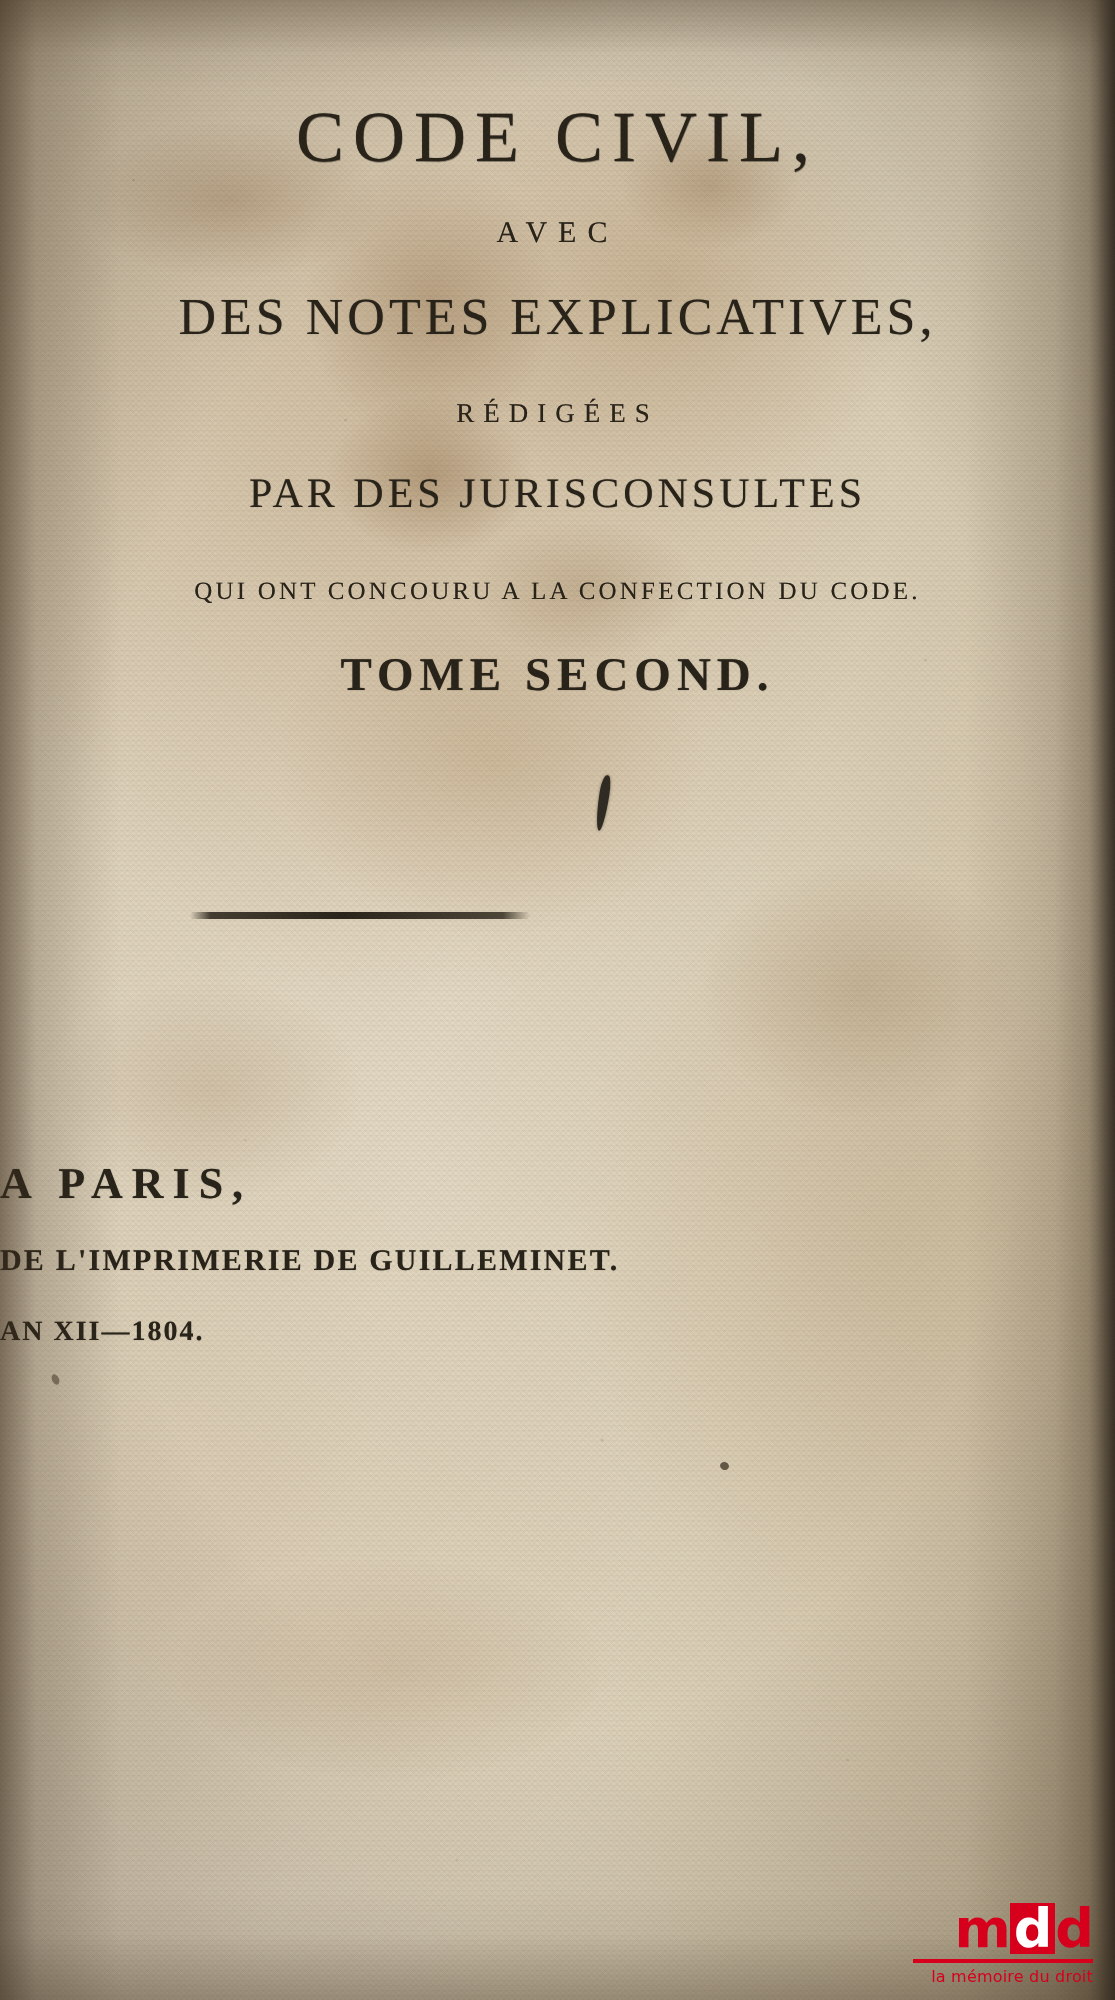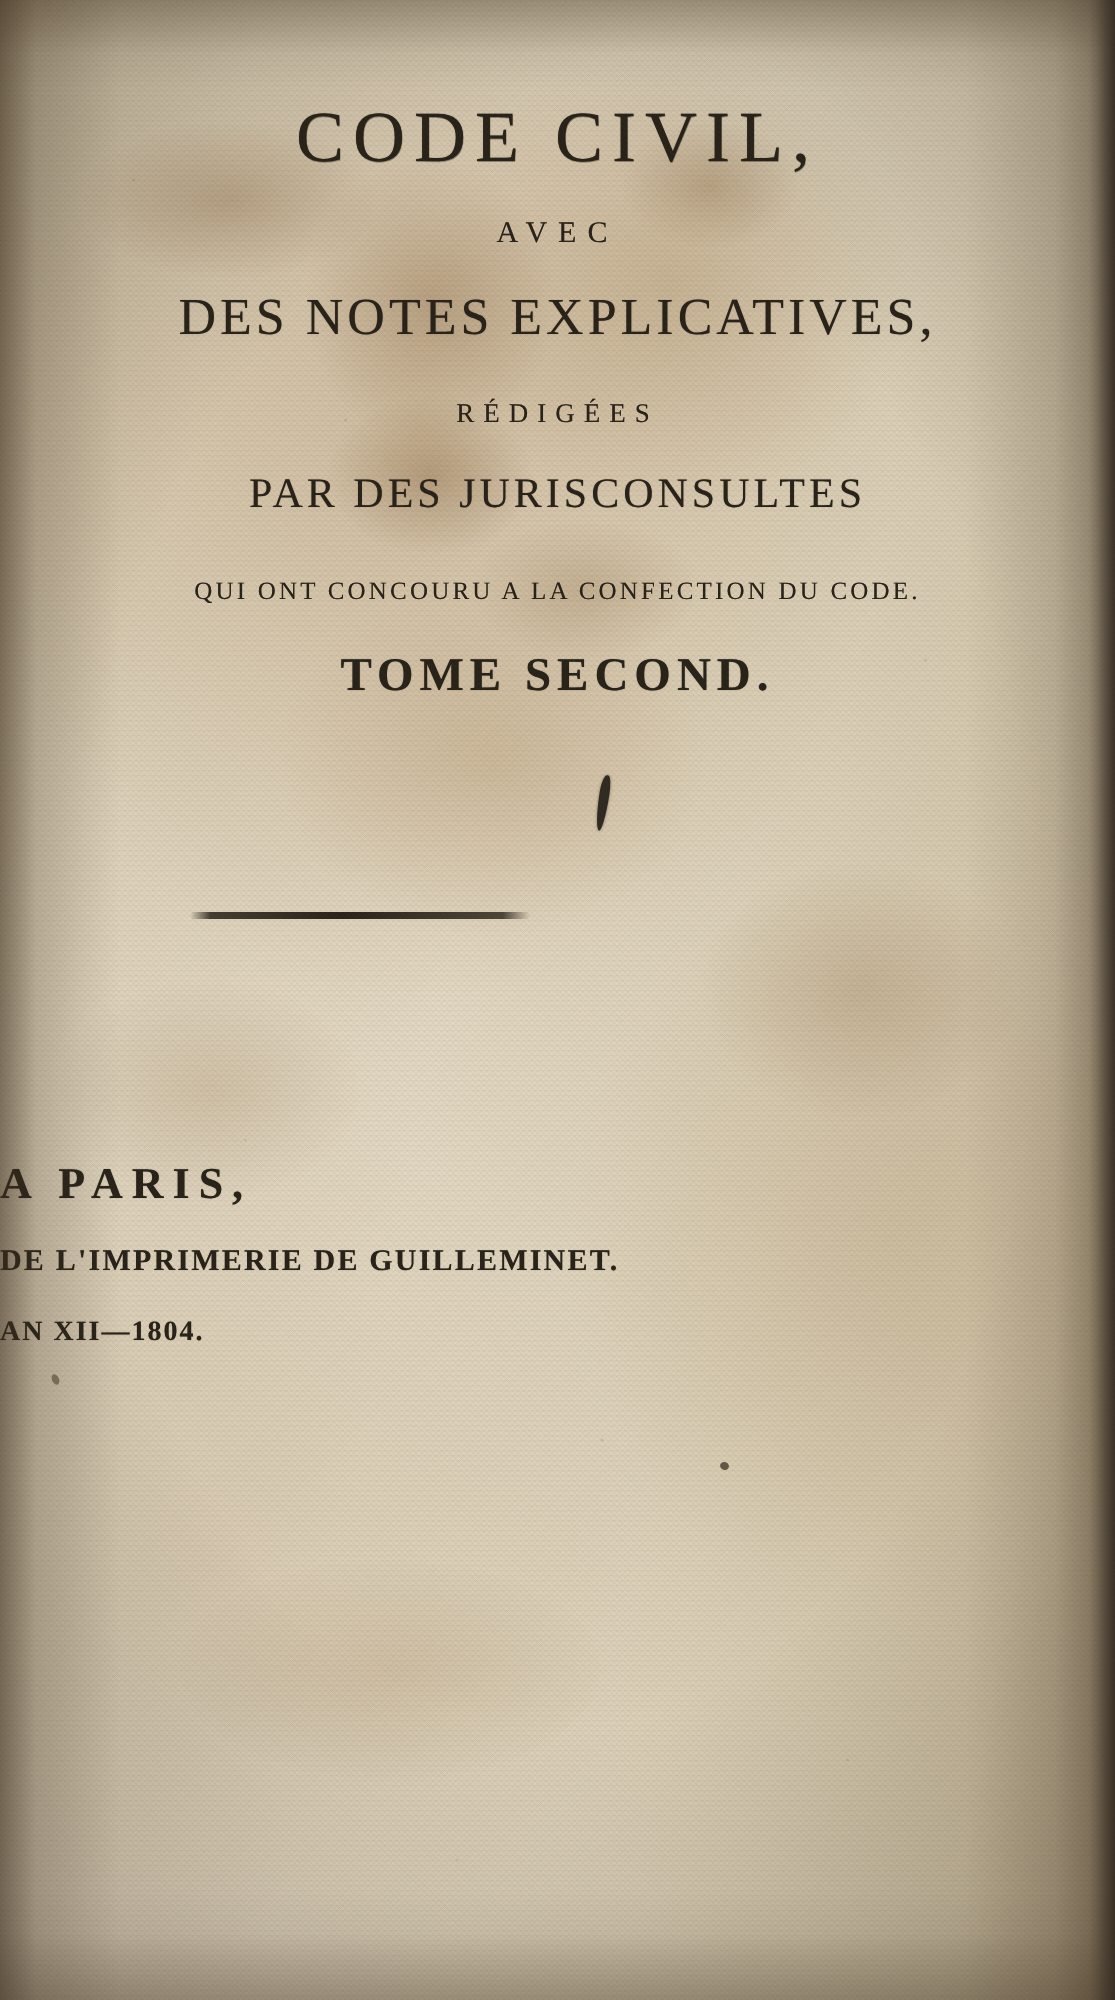--- a/index.html
+++ b/index.html
@@ -320,14 +320,19 @@
 
   <div class="edge-top"></div>
   <div class="edge-bottom"></div>
   <div class="edge-left"></div>
   <div class="edge-right"></div>
   <div class="dark-strip-right"></div>
 
   <div class="grain"></div>
   <div class="vignette"></div>
 
+  <div class="logo">
+    <div class="logo-mark"><span>m</span><span class="boxed">d</span><span>d</span></div>
+    <div class="logo-bar"></div>
+    <div class="logo-tag">la mémoire du droit</div>
+  </div>
 
 </div>
 
 </body></html>

